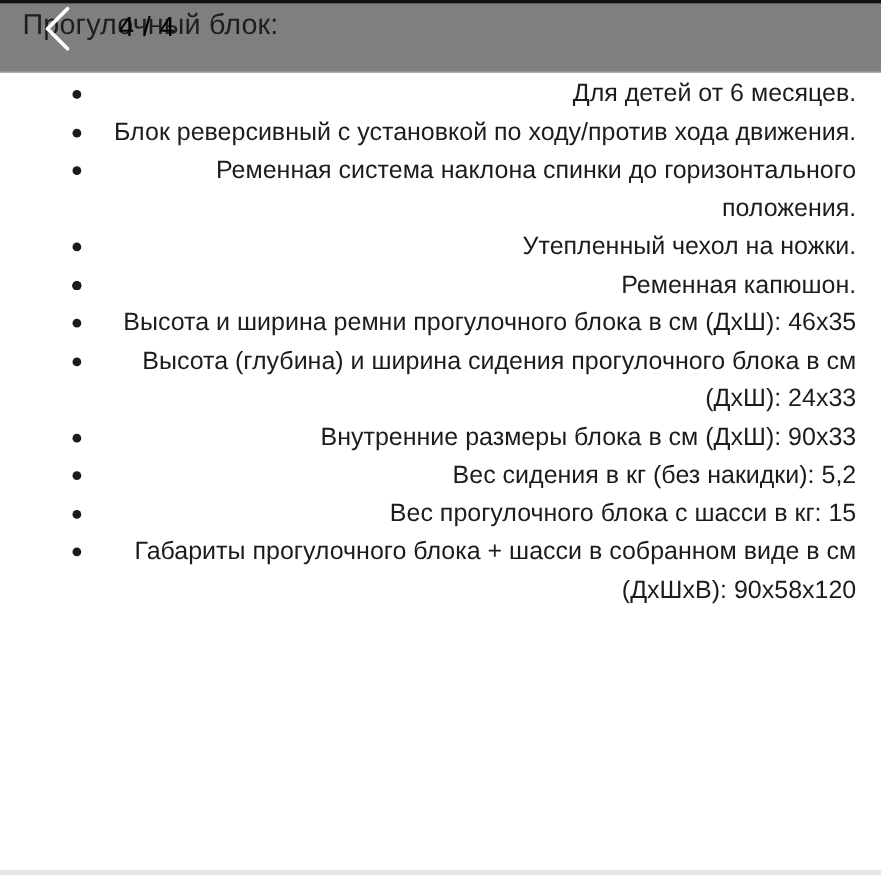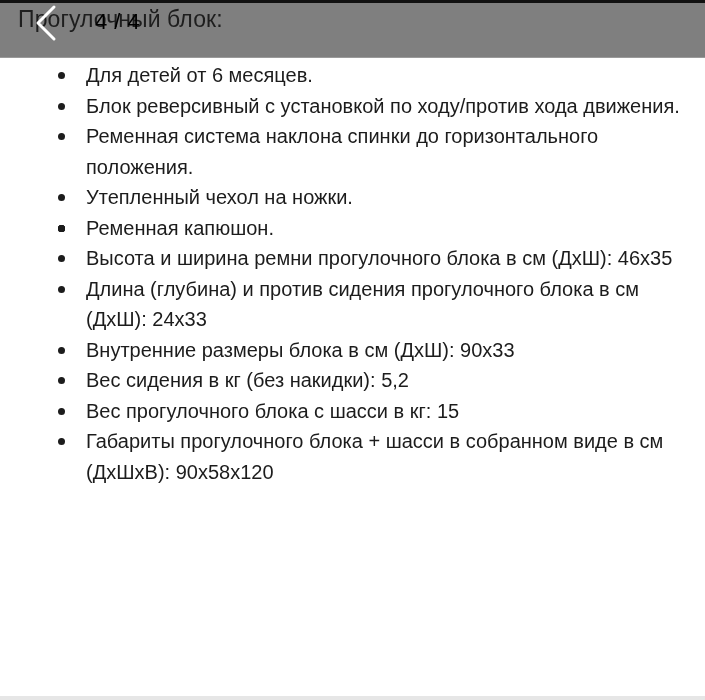--- a/index.html
+++ b/index.html
@@ -57,20 +57,21 @@
       font-size: 22px;
       color: #000000;
       letter-spacing: 0.5px;
       white-space: nowrap;
     }
     .content {
       position: absolute;
       left: 0;
       top: 60px;
       width: 705px;
+      text-align: right;
     }
     ul.features {
       list-style: none;
       margin: 0;
       padding: 0;
     }
     ul.features li {
       position: relative;
       padding-left: 86px;
       padding-right: 20px;
@@ -115,21 +116,21 @@
   <ul class="features">
     <li><span class="bullet"></span><span>Для детей от 6 месяцев.</span></li>
     <li><span class="bullet"></span><span>Блок реверсивный с установкой по ходу/против хода движения.</span></li>
     <li><span class="bullet"></span><span>Ременная система наклона спинки до горизонтального положения.</span></li>
     <li><span class="bullet"></span><span>Утепленный чехол на ножки.</span></li>
     <li><span class="bullet"></span></li>
     <li><span class="bullet"></span></li>
     <li><span class="bullet"></span></li>
     <li><span class="bullet"></span><span>Ременная капюшон.</span></li>
     <li><span class="bullet"></span><span>Высота и ширина ремни прогулочного блока в см (ДхШ): 46х35</span></li>
-    <li><span class="bullet"></span><span>Длина (глубина) и против сидения прогулочного блока в см (ДхШ): 24х33</span></li>
+    <li><span class="bullet"></span><span>Высота (глубина) и ширина сидения прогулочного блока в см (ДхШ): 24х33</span></li>
     <li><span class="bullet"></span><span>Внутренние размеры блока в см (ДхШ): 90х33</span></li>
     <li><span class="bullet"></span><span>Вес сидения в кг (без накидки): 5,2</span></li>
     <li><span class="bullet"></span><span>Вес прогулочного блока с шасси в кг: 15</span></li>
     <li><span class="bullet"></span><span>Габариты прогулочного блока + шасси в собранном виде в см (ДхШхВ): 90х58х120</span></li>
   </ul>
 </div>
 
 <div class="bottom-line"></div>
 
 </body></html>

